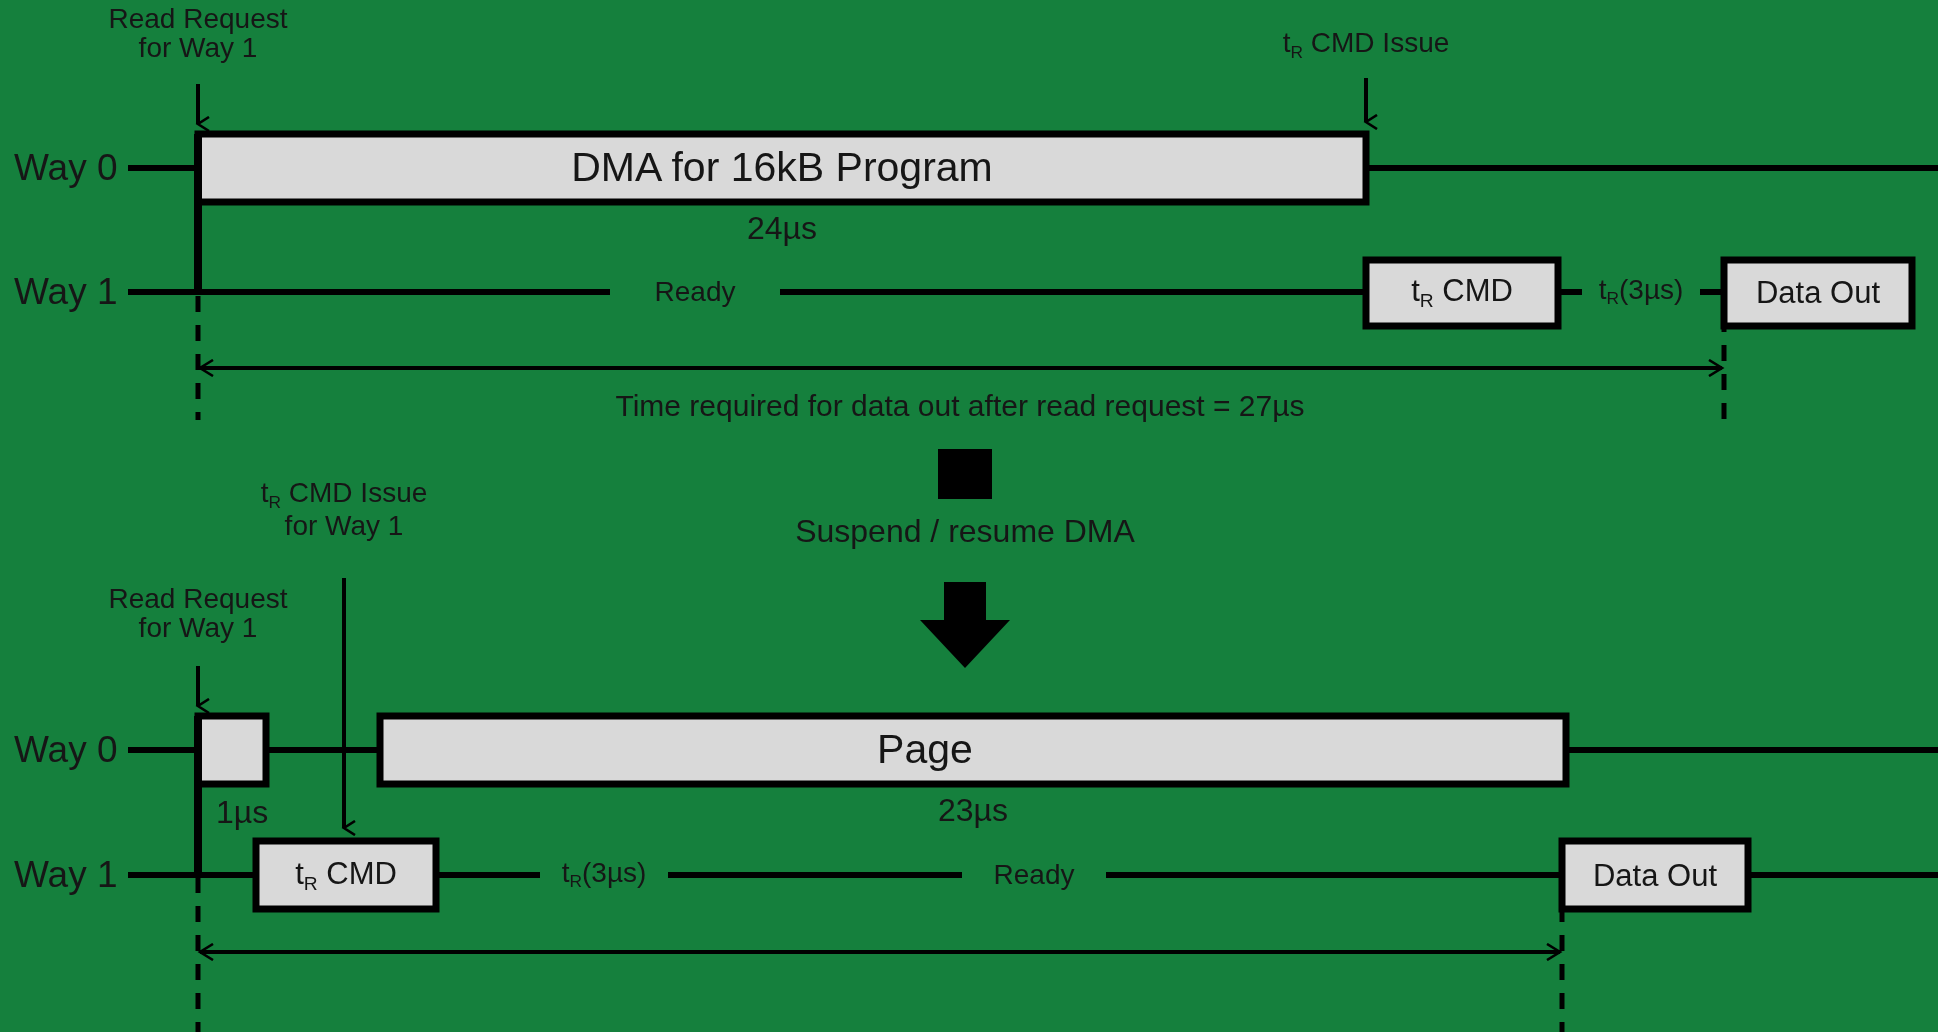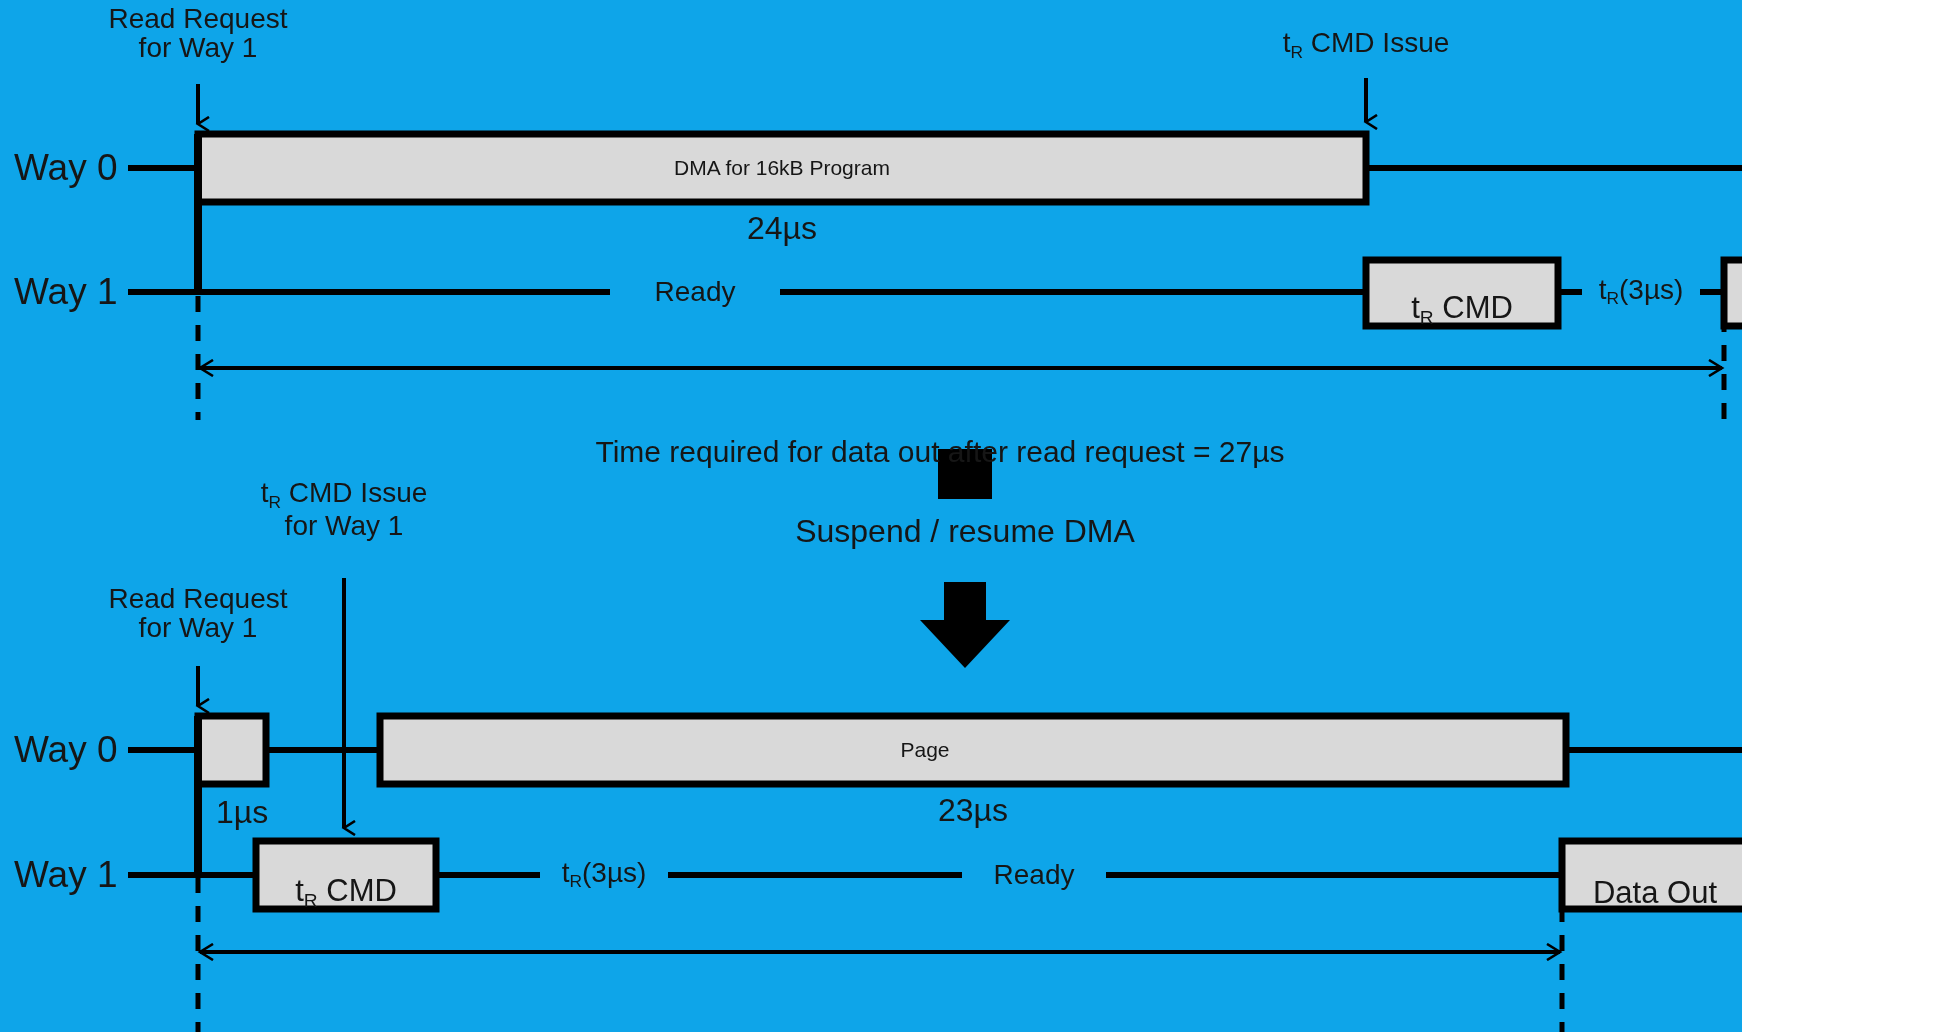--- a/index.html
+++ b/index.html
@@ -2,23 +2,23 @@
 <html><head>
 <meta charset="utf-8">
 <style>
   html, body {
     margin: 0;
     padding: 0;
     background: #ffffff;
   }
   #stage {
     position: relative;
-    width: 1742px;
+    width: 1938px;
     height: 1032px;
-    background: #0ea5e9;
+    background: #15803d;
     font-family: "Liberation Sans", sans-serif;
     color: #111111;
     overflow: hidden;
     text-decoration: underline;
   }
   svg#diagram {
     position: absolute;
     left: 0;
     top: 0;
     width: 1938px;
@@ -26,22 +26,22 @@
   }
   .lbl {
     position: absolute;
     white-space: nowrap;
     line-height: 1.05;
     color: #161616;
   }
   .lbl.c { transform: translateX(-50%); }
   .lbl.center-both { transform: translate(-50%, -50%); }
   .way-label { font-size: 37px; }
-  .block-text { font-size: 21px; }
-  .small-block-text { font-size: 31px; margin-top: 17px; }
+  .block-text { font-size: 41px; }
+  .small-block-text { font-size: 31px; }
   .callout { font-size: 28px; text-align: center; }
   .dur { font-size: 32px; margin-top: 6px; }
   .inline-text { font-size: 28px; }
   .measure-text { font-size: 30px; }
   .suspend-text { font-size: 32px; }
   .sub { font-size: 0.62em; vertical-align: -0.32em; }
 </style>
 </head>
 <body>
 
@@ -151,21 +151,21 @@
   <div class="lbl dur c" style="left:782px; top:206px;">24µs</div>
 
   <div class="lbl inline-text center-both" style="left:695px; top:292px;">Ready</div>
 
   <div class="lbl small-block-text center-both" style="left:1462px; top:293px;"><span>t</span><span class="sub">R</span><span> CMD</span></div>
 
   <div class="lbl inline-text center-both" style="left:1641px; top:291px;"><span>t</span><span class="sub">R</span><span>(3µs)</span></div>
 
   <div class="lbl small-block-text center-both" style="left:1818px; top:293px;">Data Out</div>
 
-  <div class="lbl measure-text c" style="left:940px; top:390px;margin-top:46px;">Time required for data out after read request = 27µs</div>
+  <div class="lbl measure-text c" style="left:960px; top:390px;">Time required for data out after read request = 27µs</div>
 
   <div class="lbl suspend-text c" style="left:965px; top:515px;">Suspend / resume DMA</div>
 
   <div class="lbl callout c" style="left:344px; top:478px;">
     <div><span>t</span><span class="sub">R</span><span> CMD Issue</span></div>
     <div>for Way  1</div>
   </div>
 
   <div class="lbl callout c" style="left:198px; top:584px;">
     <div>Read Request</div>

